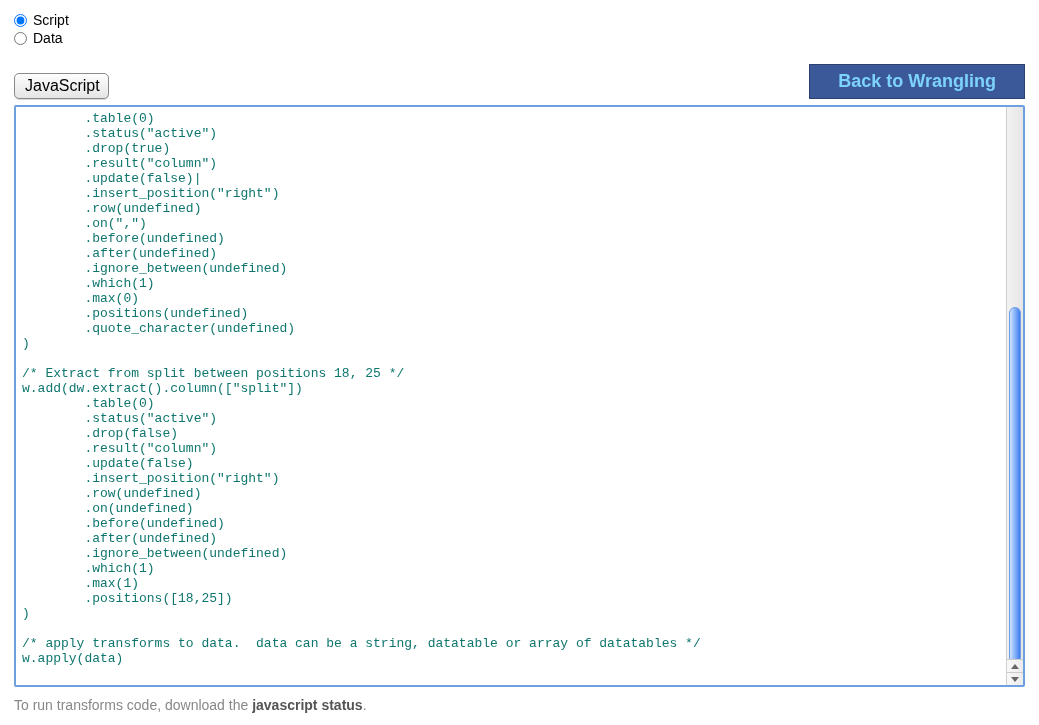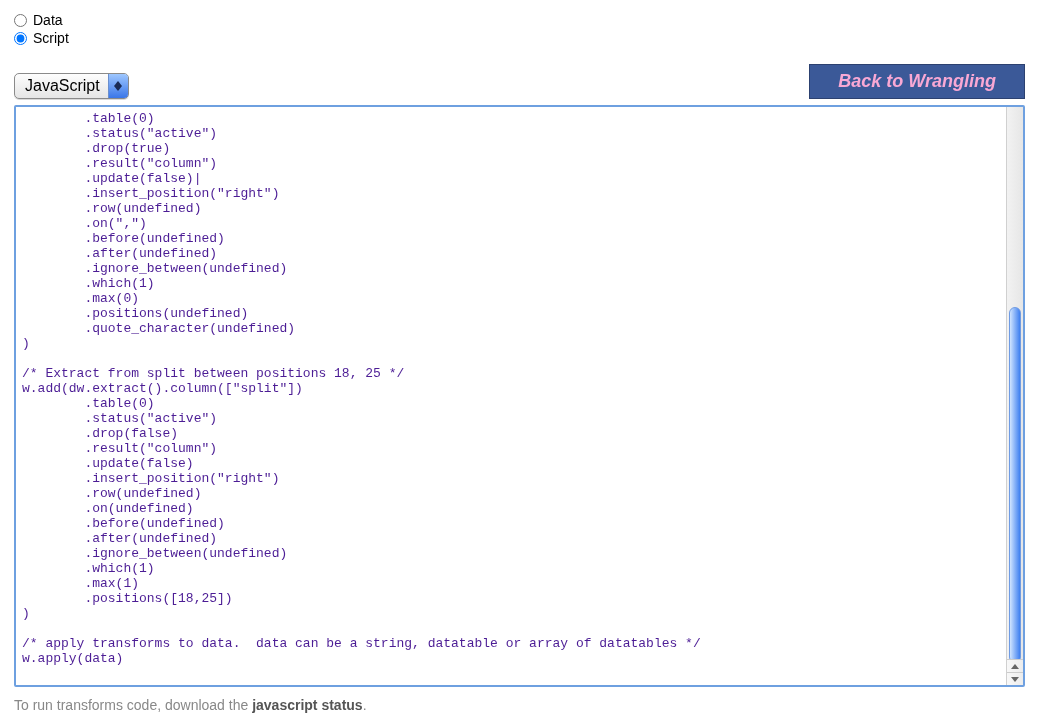--- a/index.html
+++ b/index.html
@@ -34,20 +34,21 @@
     display: inline-flex;
     align-items: stretch;
     height: 26px;
     border: 1px solid #8a8a8a;
     border-radius: 5px;
     overflow: hidden;
     background: linear-gradient(#fdfdfd, #e5e5e5);
     box-shadow: 0 1px 0 rgba(0,0,0,0.15);
     cursor: default;
     user-select: none;
+    flex-direction: column;
   }
   .aqua-select .label {
     padding: 0 8px 0 10px;
     font-size: 16px;
     line-height: 24px;
     color: #000;
   }
   .aqua-select .arrows {
     width: 20px;
     display: flex;
@@ -55,48 +56,47 @@
     align-items: center;
     justify-content: center;
     gap: 0;
     background: linear-gradient(#9ec7ff, #3a76e8);
     border-left: 1px solid #6a8fce;
   }
   .aqua-select .arrows svg { display: block; }
 
   .back-btn {
     background: #3b5998;
-    color: #f9a8d4;
+    color: #7dd3fc;
     font-size: 18px;
     font-weight: bold;
     padding: 6px 28px;
     border: 1px solid #2c4170;
     cursor: pointer;
     font-family: "Lucida Grande", Arial, sans-serif;
-    font-style: italic;
   }
 
   .code-wrap {
     position: relative;
     border: 2px solid #6ea0e0;
     border-radius: 2px;
     height: 582px;
     overflow: hidden;
     background: #fff;
   }
   .code-area {
     position: absolute;
     top: 0; left: 0; right: 18px; bottom: 0;
     overflow: hidden;
     padding: 4px 6px;
     font-family: "Courier New", Courier, monospace;
     font-size: 13px;
     line-height: 15px;
     white-space: pre;
-    color: #4c1d95;
+    color: #0f766e;
   }
   .scrollbar {
     position: absolute;
     right: 0; top: 0; bottom: 0;
     width: 17px;
     background: linear-gradient(to right, #f2f2f2, #e6e6e6);
     border-left: 1px solid #d0d0d0;
   }
   .scrollbar .thumb {
     position: absolute;
@@ -128,26 +128,26 @@
     color: #555;
     font-weight: bold;
     cursor: pointer;
   }
 </style>
 </head>
 <body>
 
 <div class="radio-group">
   <label class="radio-row">
+    <input type="radio" name="mode" checked="" style="">
+    <span>Script</span>
+  </label>
+  <label class="radio-row">
     <input type="radio" name="mode" style="">
     <span>Data</span>
-  </label>
-  <label class="radio-row">
-    <input type="radio" name="mode" checked="" style="">
-    <span>Script</span>
   </label>
 </div>
 
 <div class="toolbar">
   <div class="aqua-select">
     <span class="label">JavaScript</span>
     <span class="arrows">
       <svg width="8" height="5" viewBox="0 0 8 5">
           <polygon points="4,0 8,5 0,5" fill="#1a2b55"></polygon>
         </svg>

